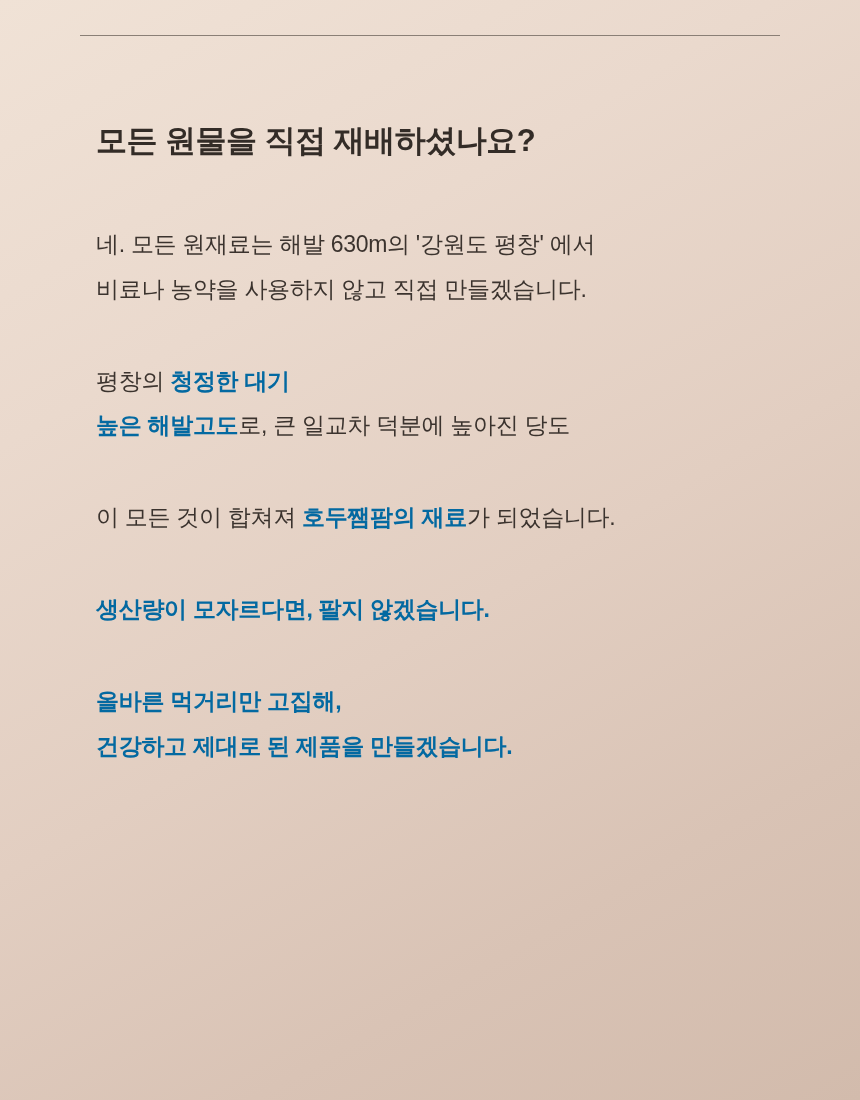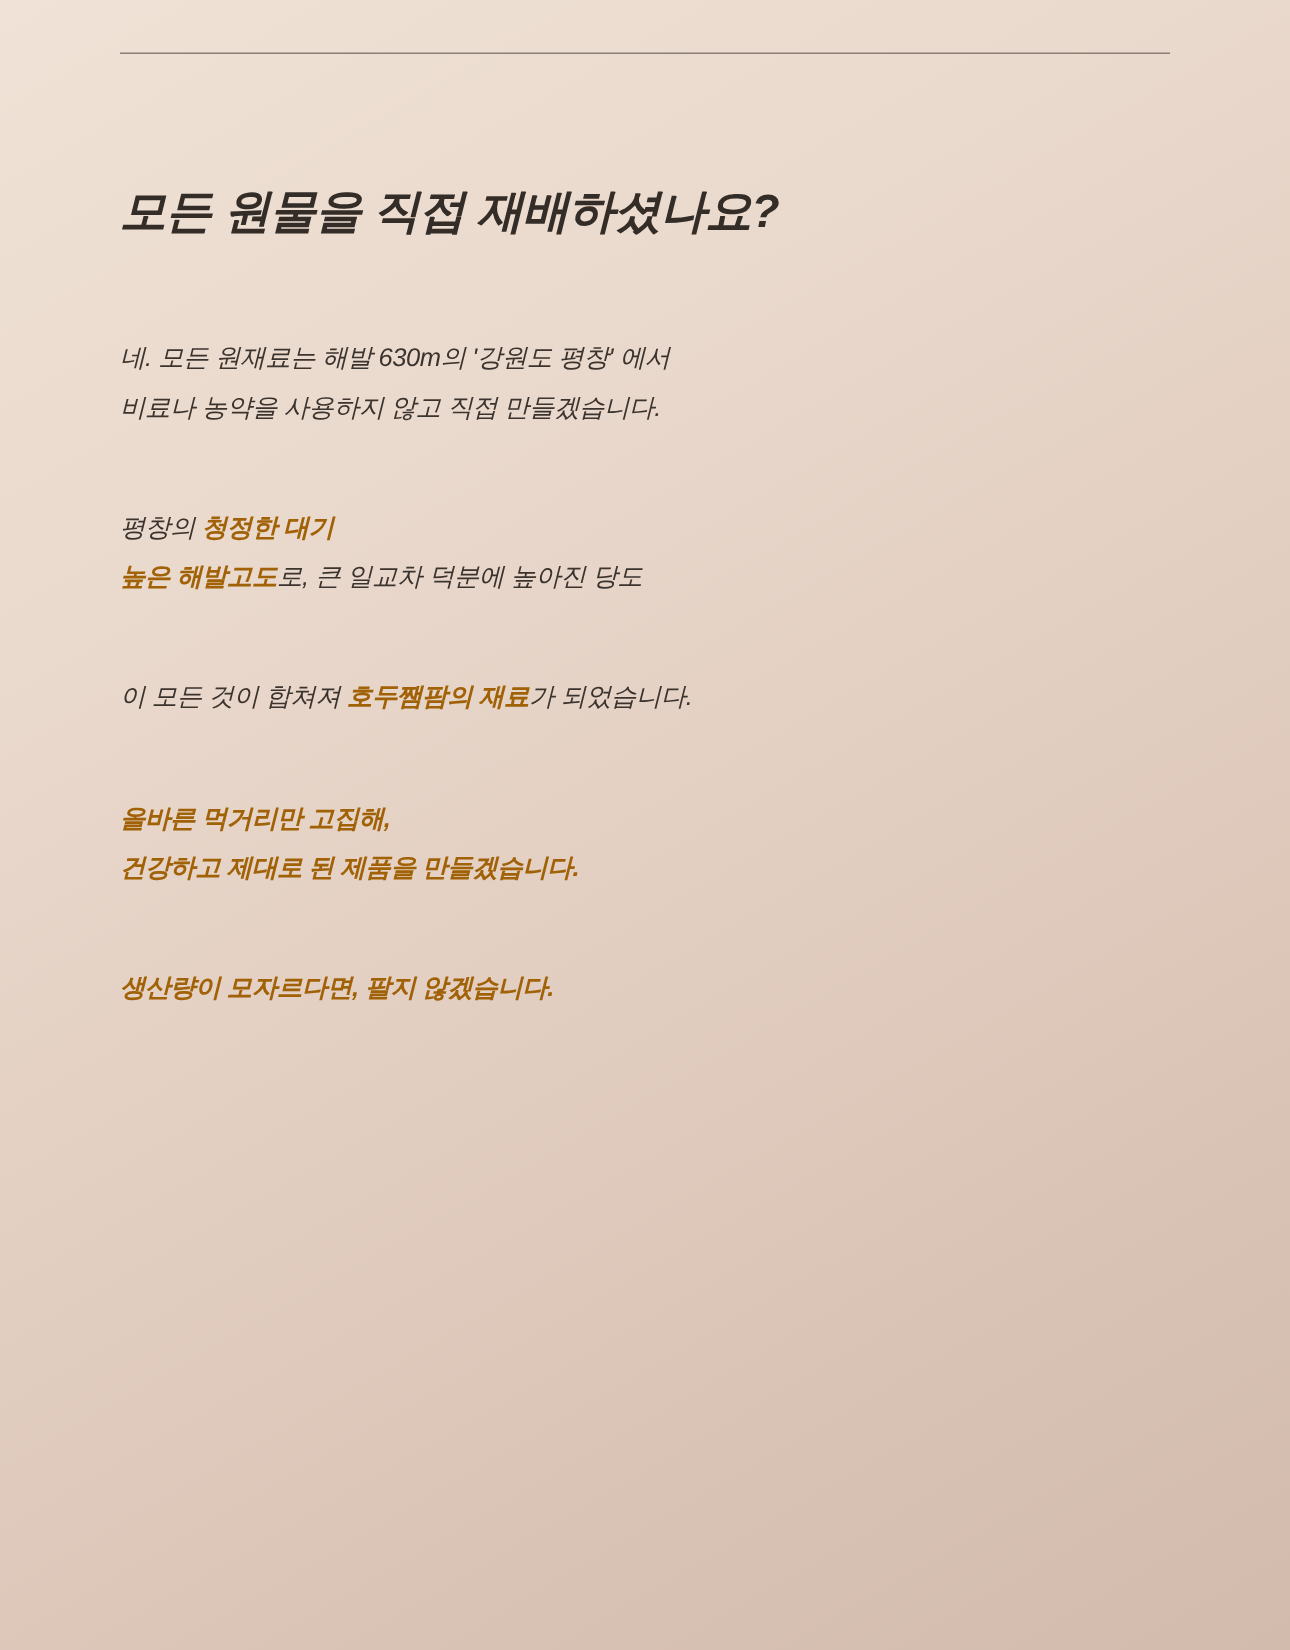--- a/index.html
+++ b/index.html
@@ -27,55 +27,54 @@
     position: absolute;
     left: 80px;
     top: 35px;
     width: 700px;
     height: 1px;
     background: #8a7f76;
   }
 
   .content {
     position: absolute;
-    left: 80px;
+    left: 96px;
     top: 120px;
     width: 720px;
-    font-style: italic;
   }
 
   .heading {
     font-size: 31px;
     font-weight: bold;
     letter-spacing: -0.5px;
     color: #332c27;
     margin: 0 0 60px 0;
     line-height: 1.35;
   }
 
   .para {
-    font-size: 17px;
+    font-size: 23px;
     line-height: 1.95;
     color: #3b332e;
     letter-spacing: -0.3px;
     margin: 0;
   }
 
   .block {
     margin-bottom: 47px;
   }
 
   .line {
     display: block;
     white-space: pre-wrap;
   }
 
   b, .b {
     font-weight: bold;
-    color: #a16207;
+    color: #0369a1;
   }
 </style>
 </head>
 <body>
 
 <div class="page">
 
   <div class="top-rule"></div>
 
   <div class="content">
@@ -97,25 +96,25 @@
     </div>
 
     <div class="block">
       <p class="para">
         <span class="line"><span>이 모든 것이 합쳐져 </span><b>호두쨈팜의 재료</b><span>가 되었습니다.</span></span>
       </p>
     </div>
 
     <div class="block">
       <p class="para">
-        <span class="line b">올바른 먹거리만 고집해,</span>
-        <span class="line b">건강하고 제대로 된 제품을 만들겠습니다.</span>
+        <span class="line b">생산량이 모자르다면, 팔지 않겠습니다.</span>
       </p>
     </div>
 
     <div class="block">
       <p class="para">
-        <span class="line b">생산량이 모자르다면, 팔지 않겠습니다.</span>
+        <span class="line b">올바른 먹거리만 고집해,</span>
+        <span class="line b">건강하고 제대로 된 제품을 만들겠습니다.</span>
       </p>
     </div>
 
   </div>
 </div>
 
 </body></html>

